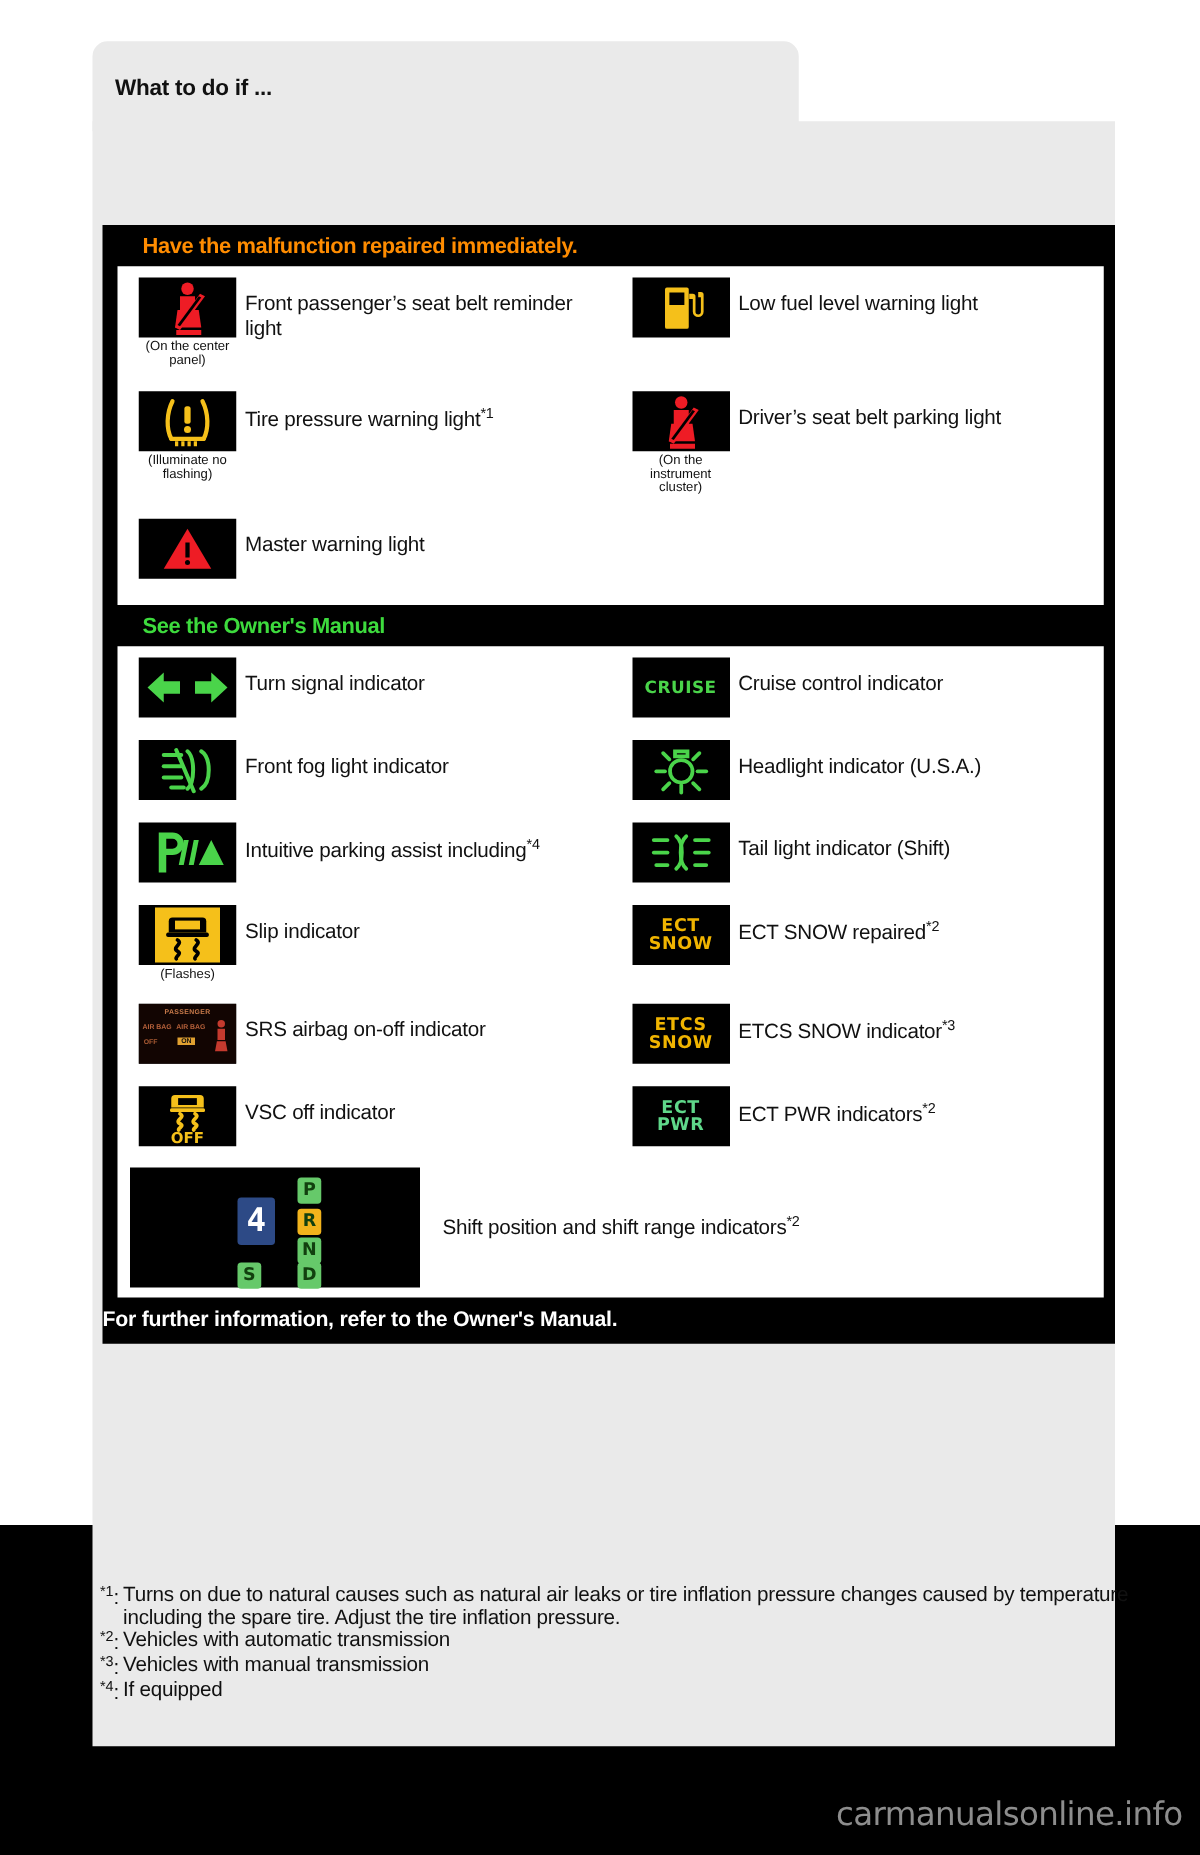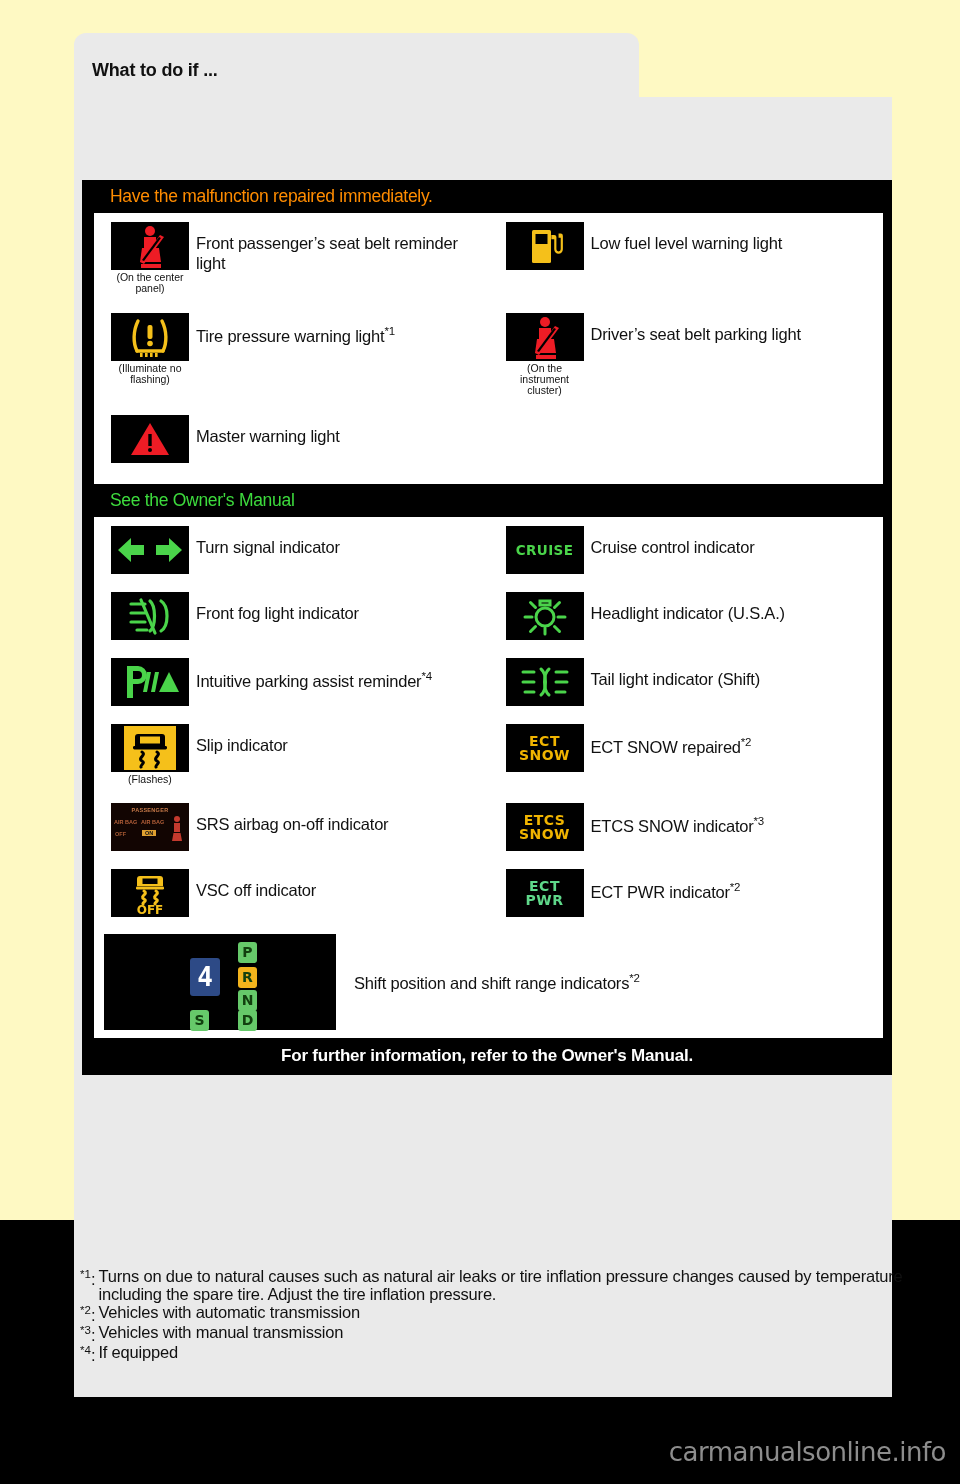--- a/index.html
+++ b/index.html
@@ -3,21 +3,21 @@
 <meta charset="utf-8">
 <title>What to do if ...</title>
 <style>
   * { box-sizing: border-box; margin: 0; padding: 0; }
   html, body {
     width: 960px; height: 1484px;
     background: #000;
     font-family: "Liberation Sans", sans-serif;
     overflow: hidden;
   }
-  #root { position: relative; width: 960px; height: 1220px; background:#fef9c3; }
+  #root { position: relative; width: 960px; height: 1220px; background:#ffffff; }
 
   
   .page-sheet {
     position: absolute; left: 74px; top: 97px;
     width: 818px; height: 1300px;
     background: #eaeaea;
   }
   .page-tab {
     position: absolute; left: 74px; top: 33px;
     width: 565px; height: 72px;
@@ -32,24 +32,23 @@
   }
 
   
   .table-wrap {
     position: absolute; left: 82px; top: 180px;
     width: 810px; background: #000;
     padding: 0;
   }
 
   .sec-head {
-    font-size: 17.5px; font-weight: normal;
-    padding: 6px 0 6px 17px;
+    font-size: 17.5px; font-weight: bold;
+    padding: 6px 0 6px 32px;
     letter-spacing: -0.3px;
-    margin-left: 11px;
   }
   .sec-head.orange { color: #ff8c00; }
   .sec-head.green  { color: #3ddb3d; }
 
   .sec-body {
     background: #fff;
     margin: 0 9px 0 12px;
     display: grid;
     grid-template-columns: 1fr 1fr;
   }
@@ -92,21 +91,21 @@
     grid-column: 1 / span 2;
     display: flex; align-items: center;
     padding: 8px 4px 8px 10px;
   }
   .shift-box {
     width: 232px; height: 96px; background: #000;
     position: relative; flex: 0 0 232px;
   }
 
   .footer-line {
-    color: #fff; text-align: center;
+    color: #fff; text-align: left;
     font-size: 17px; font-weight: bold;
     padding: 8px 0 9px 0;
     letter-spacing: -0.2px;
   }
 
   
   .notes {
     position: absolute; left: 80px; top: 1268px;
     width: 830px; color: #111;
   }
@@ -345,21 +344,21 @@
             <svg class="ic" viewBox="0 0 78 48">
               <g fill="#4ad44a">
                 <path d="M16 8 h11 a9 9 0 0 1 0 18 h-5 v14 h-6 z M22 13 v8 h5 a4 4 0 0 0 0 -8 z"></path>
                 <polygon points="36,14 40,14 36,34 32,34"></polygon>
                 <polygon points="44,14 48,14 44,34 40,34"></polygon>
                 <polygon points="58,14 68,34 48,34"></polygon>
               </g>
             </svg>
           </div>
         </div>
-        <div class="cell-label"><span>Intuitive parking assist reminder</span><sup>*4</sup></div>
+        <div class="cell-label"><span>Intuitive parking assist including</span><sup>*4</sup></div>
       </div>
 
       <div class="cell">
         <div class="icon-col">
           <div class="icon-box">
             <svg class="ic" viewBox="0 0 78 48">
               <g stroke="#4ad44a" stroke-width="3" fill="none" stroke-linecap="round">
                 <path d="M35 11 C41 16 41 32 35 37"></path>
                 <path d="M43 11 C37 16 37 32 43 37"></path>
                 <path d="M17 14 h11"></path>
@@ -461,21 +460,21 @@
 
       <div class="cell">
         <div class="icon-col">
           <div class="icon-box">
             <div class="txticon grn">
               <span>ECT</span>
               <span>PWR</span>
             </div>
           </div>
         </div>
-        <div class="cell-label"><span>ECT PWR indicator</span><sup>*2</sup></div>
+        <div class="cell-label"><span>ECT PWR indicators</span><sup>*2</sup></div>
       </div>
 
       <div class="cell empty"></div>
 
       <div class="wide-cell">
         <div class="shift-box">
           <div class="seg" style="left:86px; top:24px;">4</div>
           <div class="pill g" style="left:134px; top:8px;">P</div>
           <div class="pill o" style="left:134px; top:33px;">R</div>
           <div class="pill g" style="left:134px; top:56px;">N</div>

